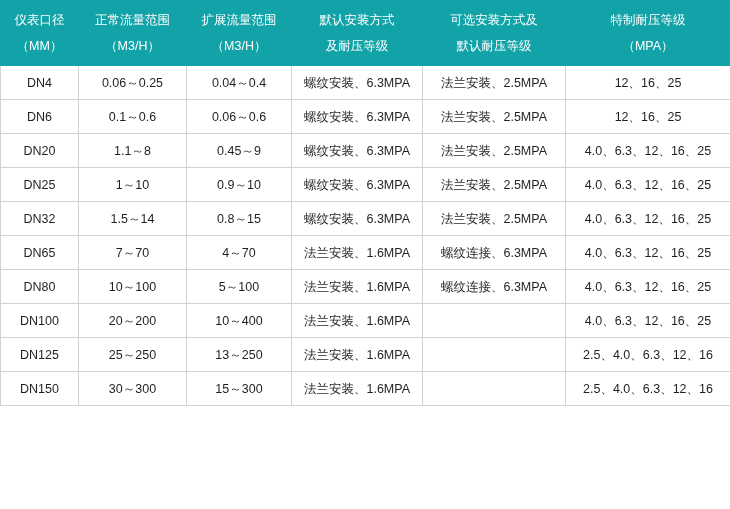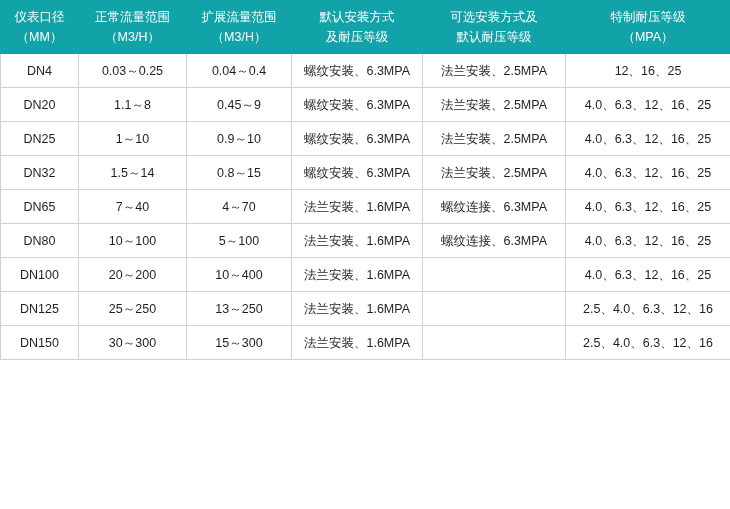--- a/index.html
+++ b/index.html
@@ -23,21 +23,21 @@
   #spec-table col.c2 { width: 105px; }
   #spec-table col.c3 { width: 131px; }
   #spec-table col.c4 { width: 143px; }
   #spec-table col.c5 { width: 165px; }
 
   #spec-table thead th {
     background: #12a3a8;
     color: #ffffff;
     font-weight: normal;
     font-size: 12.5px;
-    line-height: 20px;
+    line-height: 26px;
     padding: 6px 4px;
     border: 1px solid #12a3a8;
     text-align: center;
     vertical-align: middle;
     white-space: pre-line;
   }
   #spec-table tbody td {
     border: 1px solid #d2d2d2;
     font-size: 12.5px;
     line-height: 16px;
@@ -76,22 +76,30 @@
 及耐压等级</th>
       <th>可选安装方式及
 默认耐压等级</th>
       <th>特制耐压等级
 （MPA）</th>
     </tr>
   </thead>
   <tbody id="table-body">
       <tr>
         <td>DN4</td>
-        <td>0.03～0.25</td>
+        <td>0.06～0.25</td>
         <td>0.04～0.4</td>
+        <td>螺纹安装、6.3MPA</td>
+        <td>法兰安装、2.5MPA</td>
+        <td>12、16、25</td>
+      </tr>
+      <tr>
+        <td>DN6</td>
+        <td>0.1～0.6</td>
+        <td>0.06～0.6</td>
         <td>螺纹安装、6.3MPA</td>
         <td>法兰安装、2.5MPA</td>
         <td>12、16、25</td>
       </tr>
       <tr>
         <td>DN20</td>
         <td>1.1～8</td>
         <td>0.45～9</td>
         <td>螺纹安装、6.3MPA</td>
         <td>法兰安装、2.5MPA</td>
@@ -108,21 +116,21 @@
       <tr>
         <td>DN32</td>
         <td>1.5～14</td>
         <td>0.8～15</td>
         <td>螺纹安装、6.3MPA</td>
         <td>法兰安装、2.5MPA</td>
         <td>4.0、6.3、12、16、25</td>
       </tr>
       <tr>
         <td>DN65</td>
-        <td>7～40</td>
+        <td>7～70</td>
         <td>4～70</td>
         <td>法兰安装、1.6MPA</td>
         <td>螺纹连接、6.3MPA</td>
         <td>4.0、6.3、12、16、25</td>
       </tr>
       <tr>
         <td>DN80</td>
         <td>10～100</td>
         <td>5～100</td>
         <td>法兰安装、1.6MPA</td>

